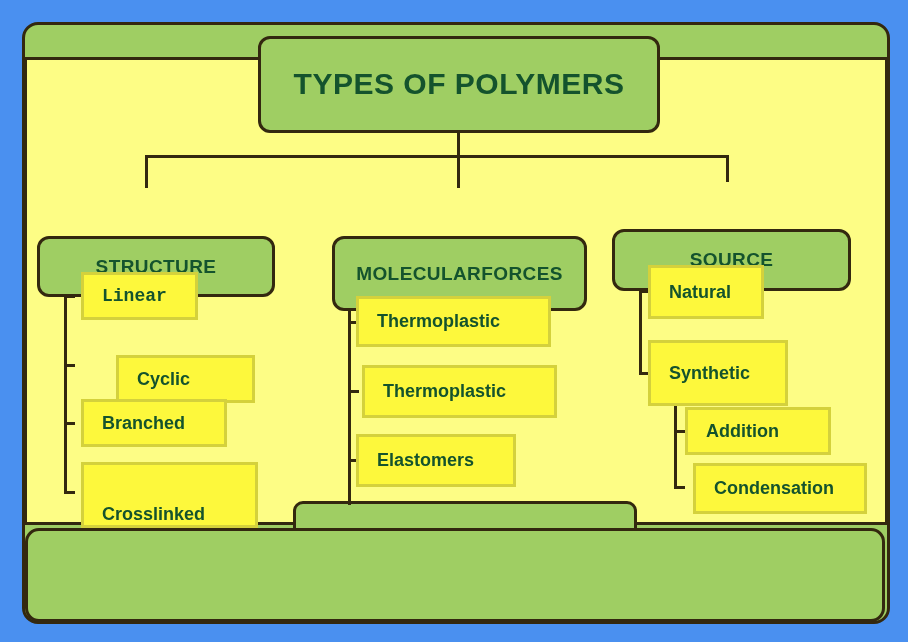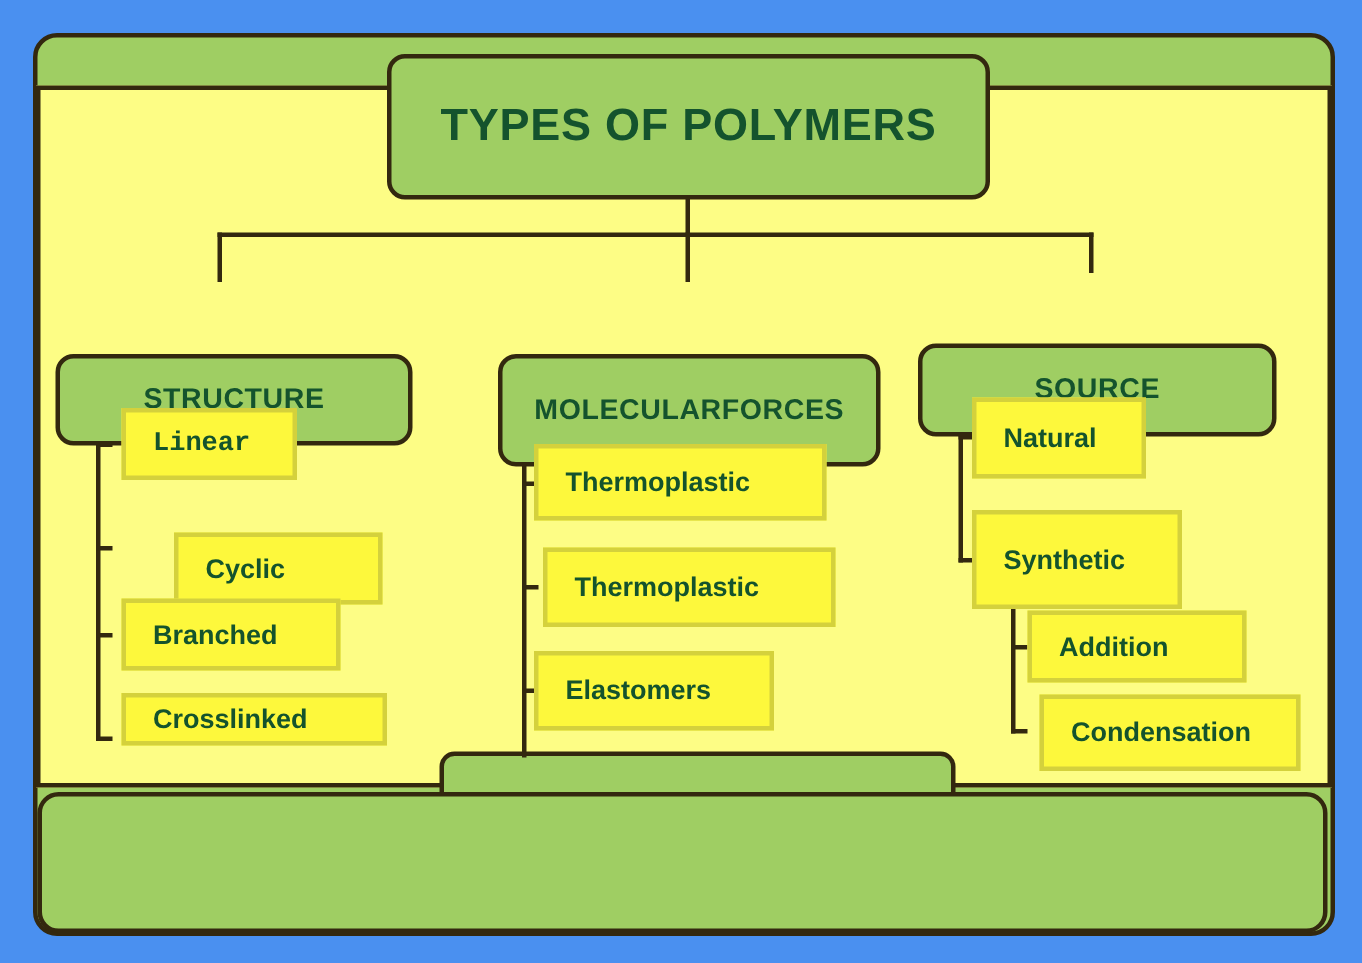--- a/index.html
+++ b/index.html
@@ -162,21 +162,21 @@
 
   <div class="node node-yellow" style="left:81px; top:272px; width:117px; height:48px;font-family:Liberation Mono, monospace;">
     <span>Linear</span>
   </div>
   <div class="node node-yellow" style="left:81px; top:355px; width:139px; height:48px;margin-left:35px;">
     <span>Cyclic</span>
   </div>
   <div class="node node-yellow" style="left:81px; top:399px; width:146px; height:48px;">
     <span>Branched</span>
   </div>
-  <div class="node node-yellow" style="left:81px; top:462px; width:177px; height:35px;">
+  <div class="node node-yellow" style="left:81px; top:462px; width:177px; height:66px;align-items:flex-end;">
     <span>Crosslinked</span>
   </div>
 
   <div class="node node-yellow" style="left:356px; top:296px; width:195px; height:51px;">
     <span>Thermoplastic</span>
   </div>
   <div class="node node-yellow" style="left:362px; top:365px; width:195px; height:53px;">
     <span>Thermoplastic</span>
   </div>
   <div class="node node-yellow" style="left:356px; top:434px; width:160px; height:53px;">

